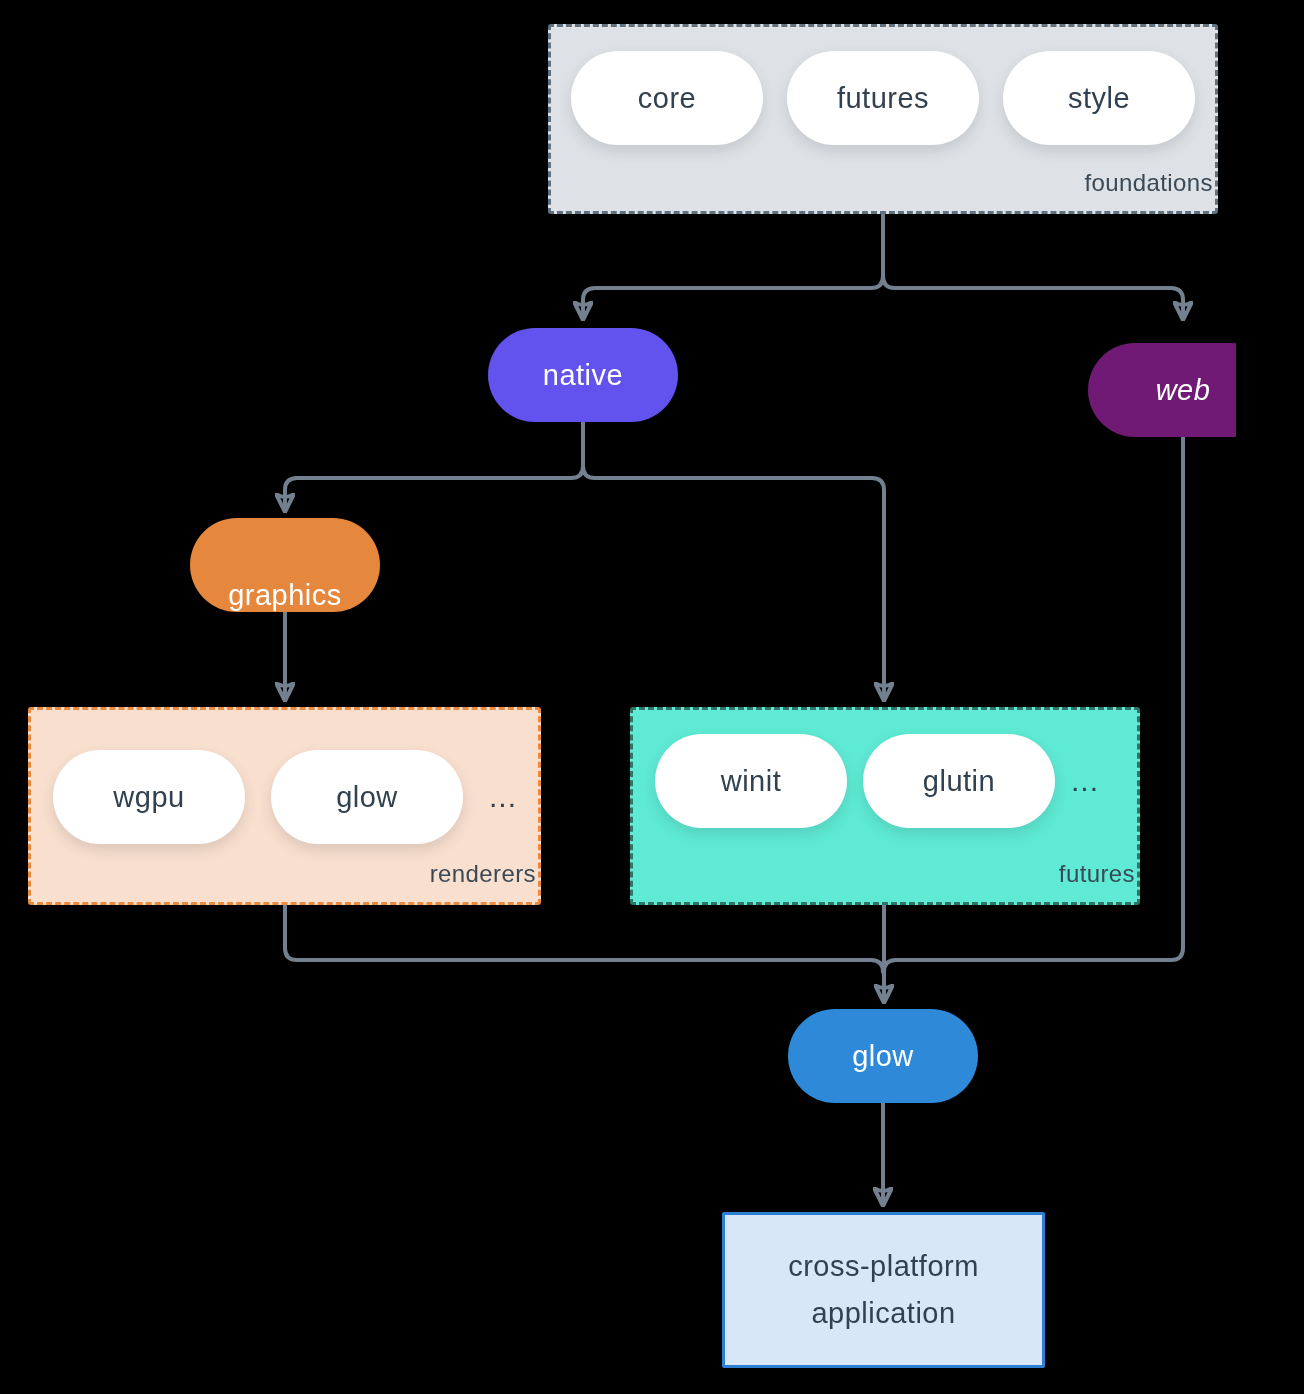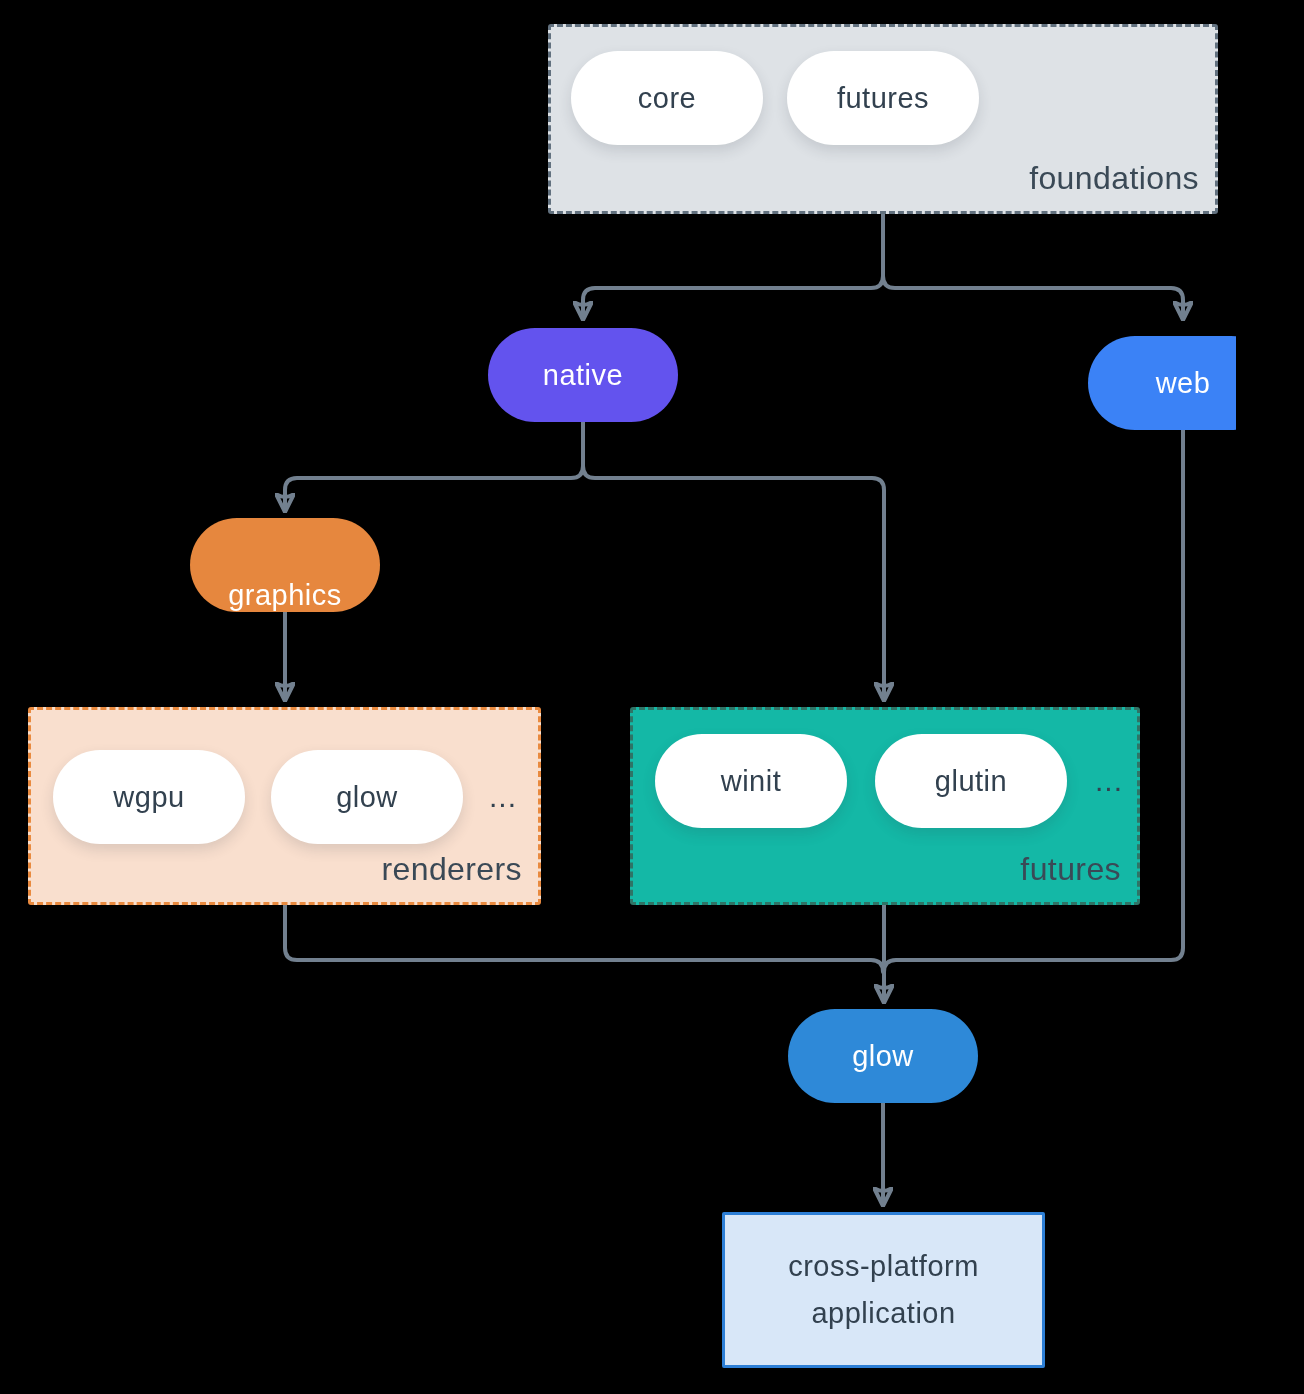--- a/index.html
+++ b/index.html
@@ -33,28 +33,28 @@
     padding: 24px 0 0 20px; gap: 24px;
   }
   .group-renderers {
     left: 28px; top: 707px; width: 513px; height: 198px;
     background: #f9dfce;
     border: 3px dashed #e98a3f;
     padding: 40px 0 0 22px; gap: 26px;
   }
   .group-shells {
     left: 630px; top: 707px; width: 510px; height: 198px;
-    background: #14b8a6;
+    background: #5eead4;
     border: 3px dashed #2f7466;
-    padding: 24px 0 0 22px; gap: 28px;
+    padding: 24px 0 0 22px; gap: 16px;
   }
   .group-label {
     position: absolute;
-    right: 16px; bottom: 14px;
-    font-size: 32px;
+    right: 2px; bottom: 14px;
+    font-size: 24px;
     color: #3a4956;
     letter-spacing: 0.4px;
   }
   .pill {
     height: 94px;
     border-radius: 47px;
     display: flex;
     align-items: center;
     justify-content: center;
     font-size: 29px;
@@ -79,21 +79,21 @@
     width: 190px; height: 94px;
     border-radius: 47px;
     display: flex;
     align-items: center;
     justify-content: center;
     font-size: 29px;
     color: #ffffff;
     letter-spacing: 0.5px;
   }
   .node-native   { left: 488px; top: 328px; background: #6353ee; align-items: center; }
-  .node-web      { left: 1088px; top: 336px; background: #3b82f6; }
+  .node-web      { left: 1088px; top: 343px; background: #701a75; font-style: italic; }
   .node-graphics { left: 190px; top: 518px; width: 190px; background: #e6873e; align-items: flex-end; }
   .node-iced     { left: 788px; top: 1009px; background: #2e89d8; }
   .node-application {
     position: absolute;
     left: 722px; top: 1212px;
     width: 323px; height: 156px;
     box-sizing: border-box;
     background: #d8e7f8;
     border: 3px solid #2d7fd6;
     border-radius: 2px;
@@ -137,20 +137,23 @@
     <path d="M883 1103 L883 1204" marker-end="url(#arrow)"></path>
   </svg>
 
   <div class="group group-foundations">
     <div class="pill pill-white">
       <span>core</span>
     </div>
     <div class="pill pill-white">
       <span>futures</span>
     </div>
+    <div class="pill pill-white">
+      <span>style</span>
+    </div>
     <span class="group-label">foundations</span>
   </div>
 
   <div class="node node-native">
     <span>native</span>
   </div>
   <div class="node node-web">
     <span>web</span>
   </div>
 

